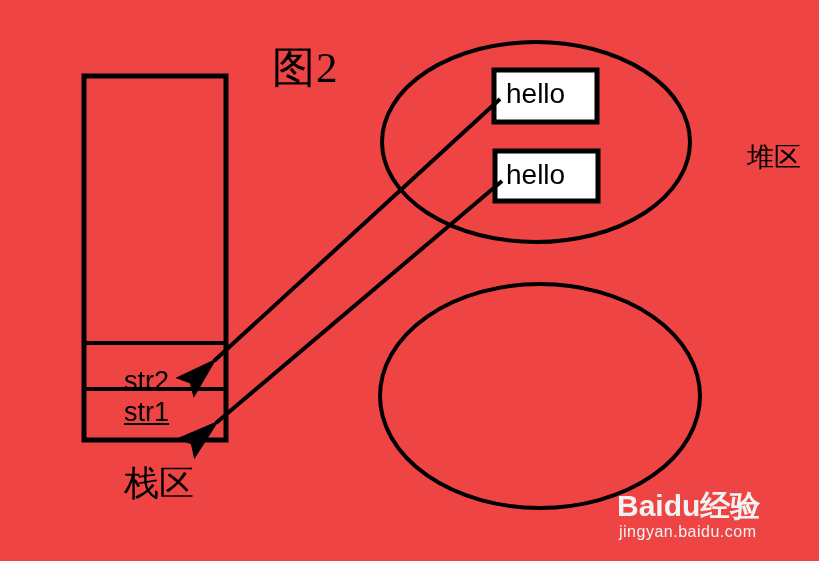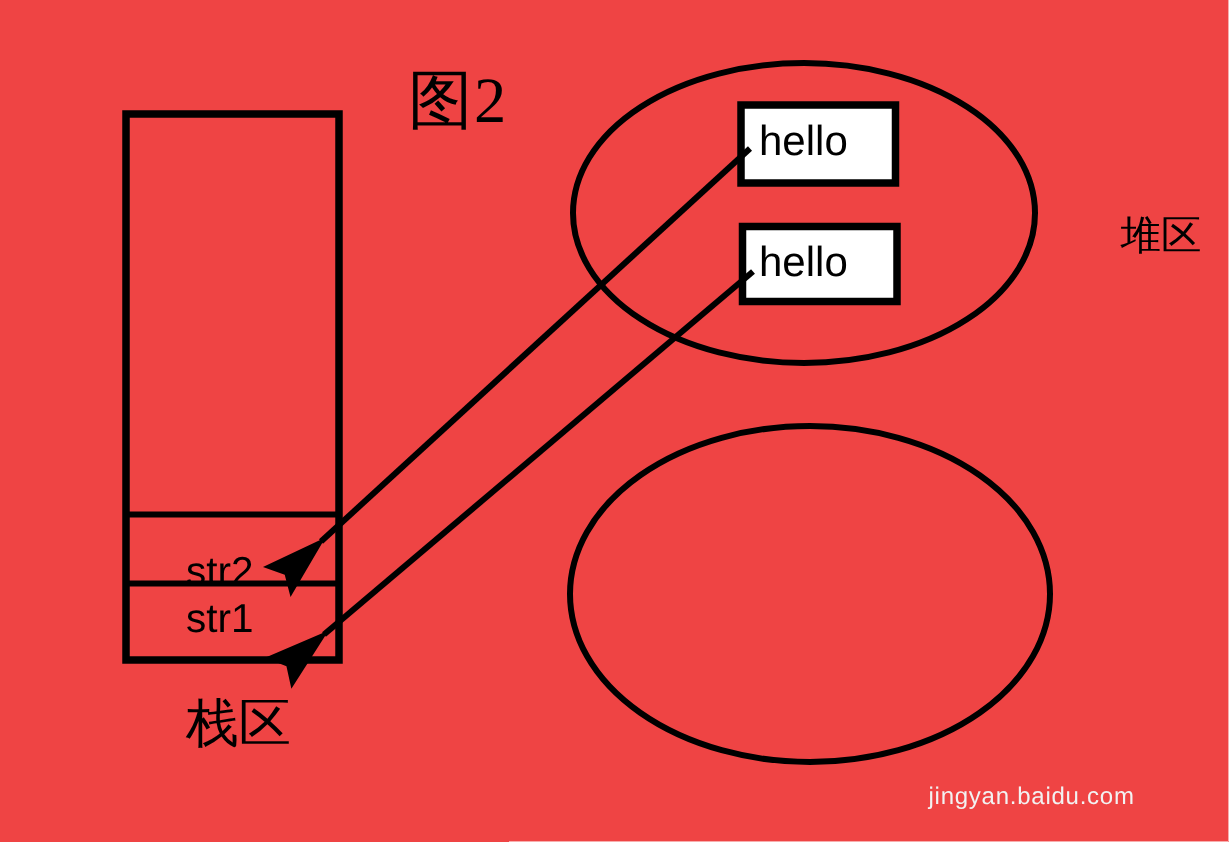--- a/index.html
+++ b/index.html
@@ -42,20 +42,21 @@
     font-family: "Liberation Sans", sans-serif;
   }
   .cell-str2 {
     left: 124px;
     top: 352px;
     margin-top: 16px;
   }
   .cell-str1 {
     left: 124px;
     top: 399px;
+    text-decoration: underline;
   }
   .stack-caption {
     left: 124px;
     top: 465px;
     font-size: 35px;
   }
   .box-label {
     font-size: 28px;
     font-family: "Liberation Sans", sans-serif;
     text-align: center;
@@ -146,16 +147,17 @@
   <div class="label cell-label cell-str1">str1</div>
 
   <div class="label stack-caption">栈区</div>
 
   <div class="label box-label hello-top">hello</div>
   <div class="label box-label hello-bottom">hello</div>
 
   <div class="label region-label heap-label">堆区</div>
 
   <div id="watermark">
+    <div class="wm-text wm-main">Baidu经验</div>
     <div class="wm-text wm-sub">jingyan.baidu.com</div>
   </div>
 
 </div>
 
 </body></html>

